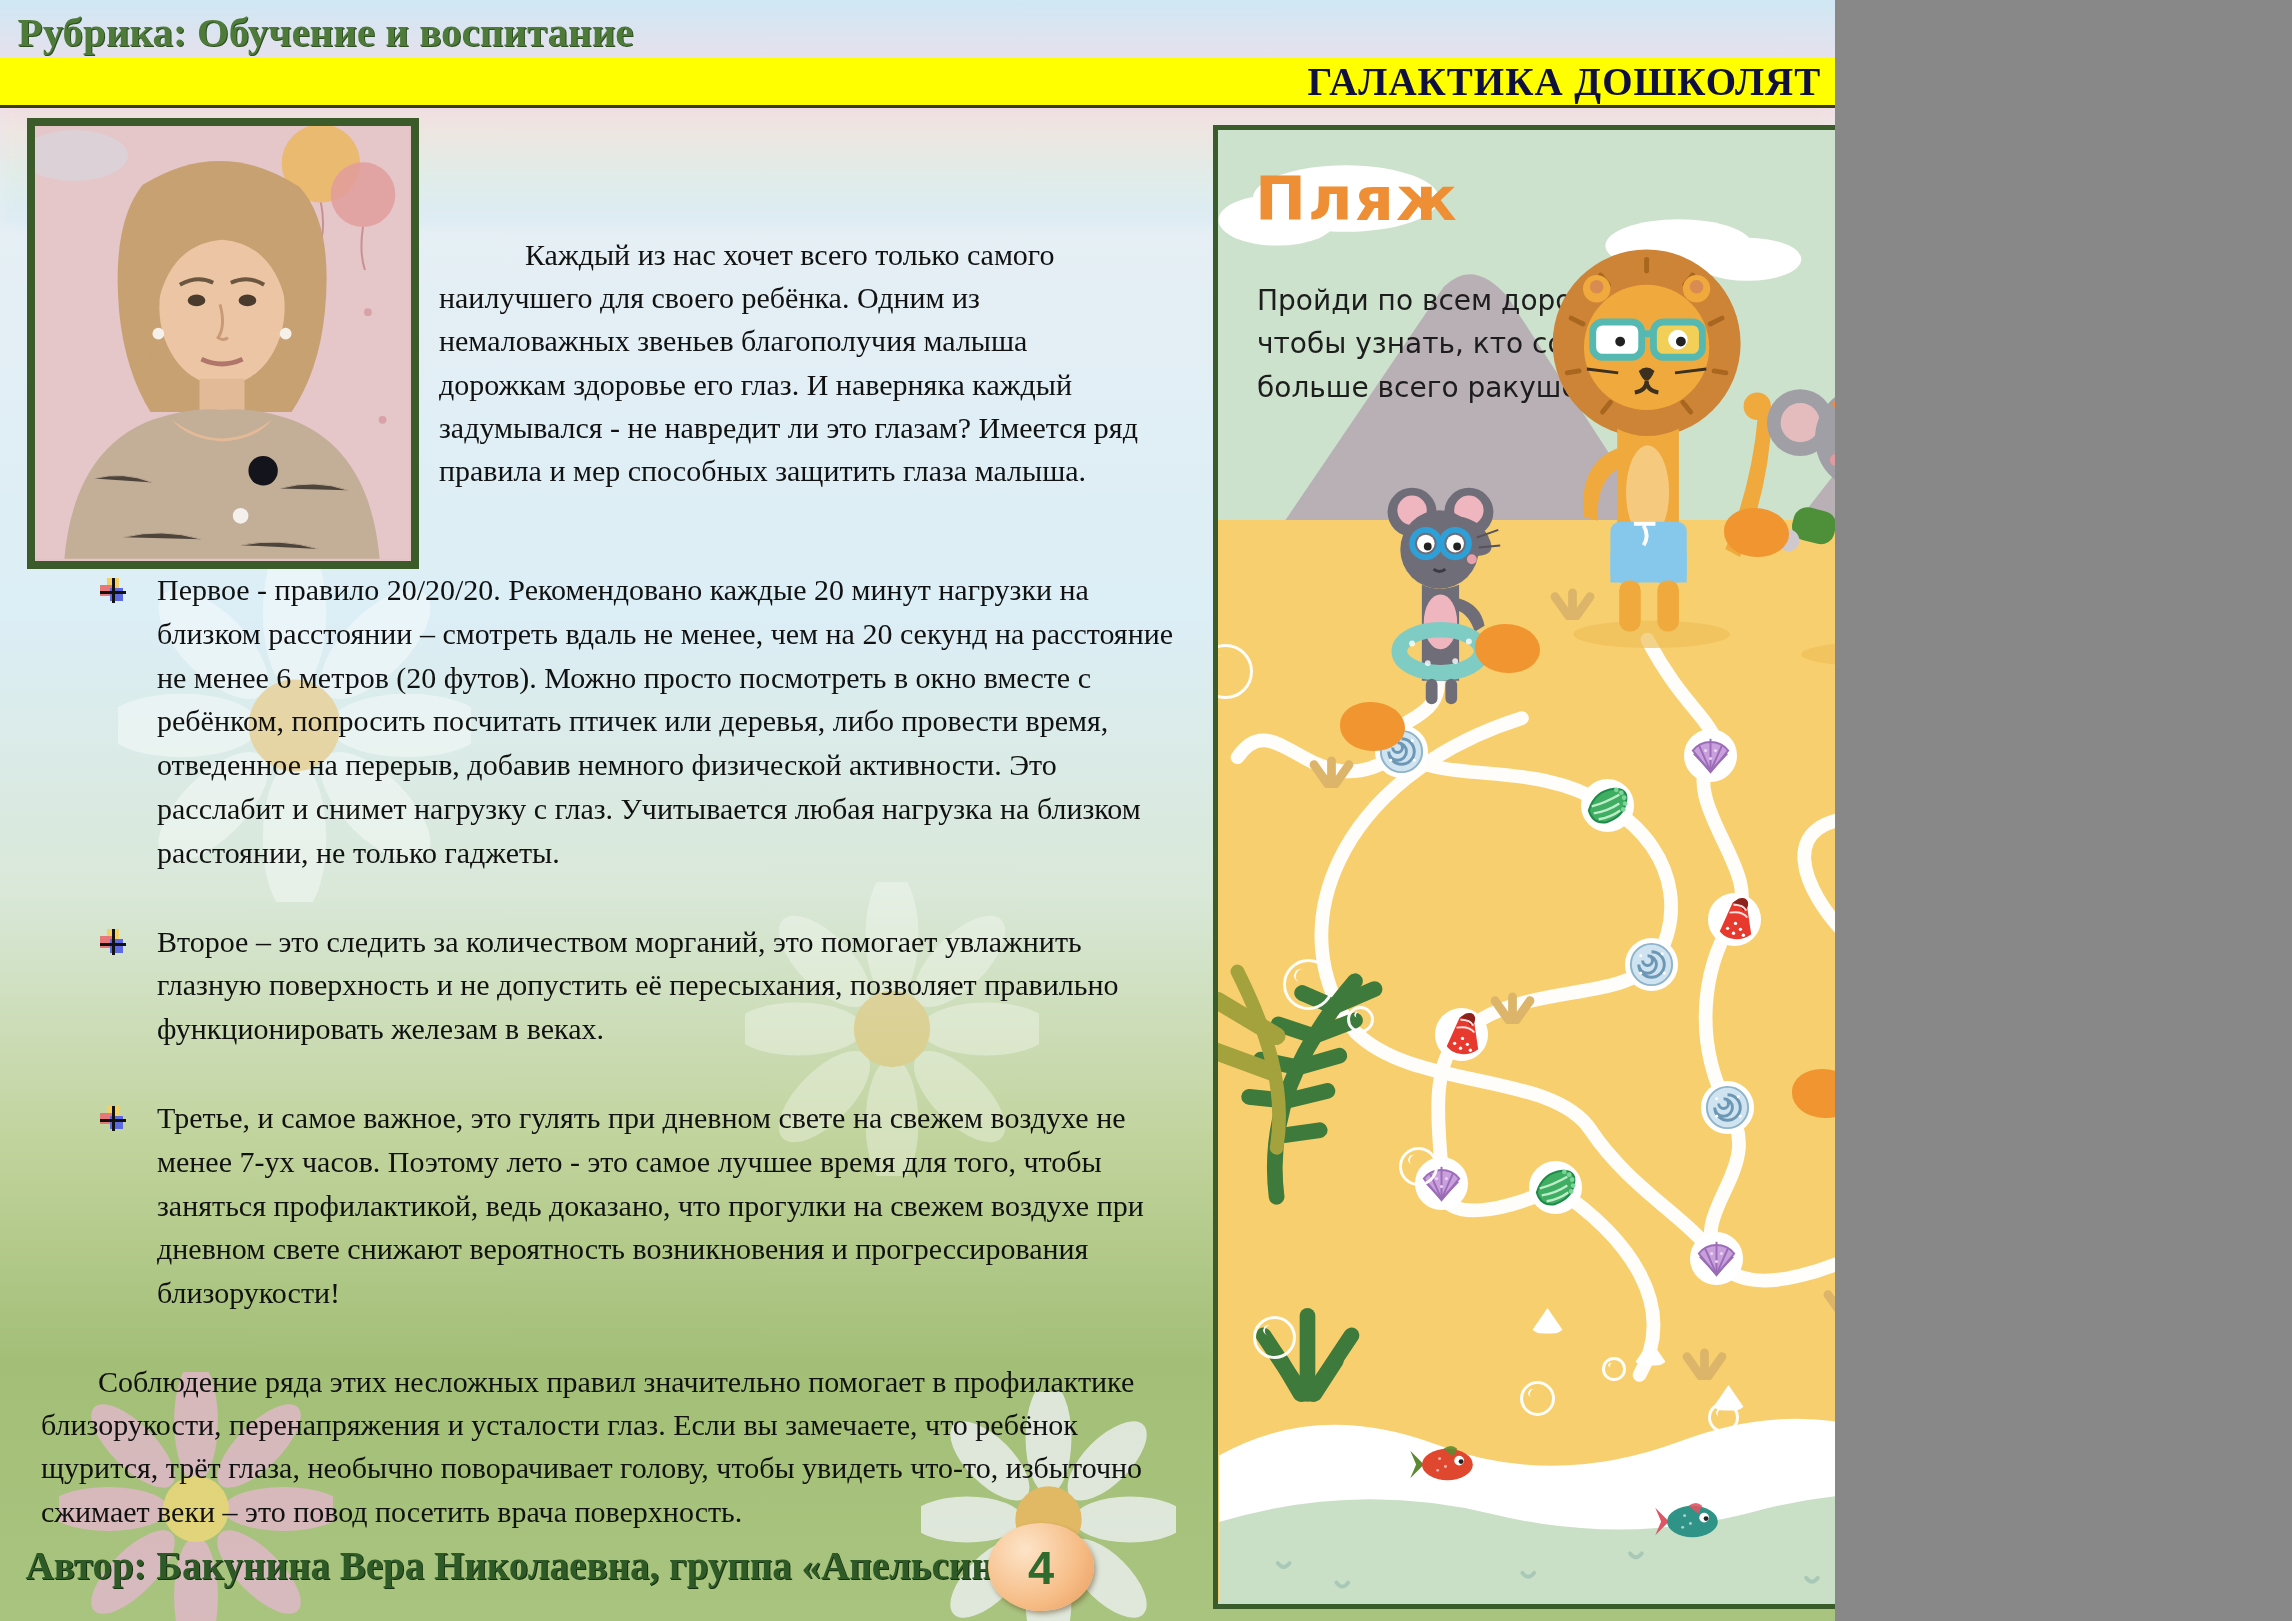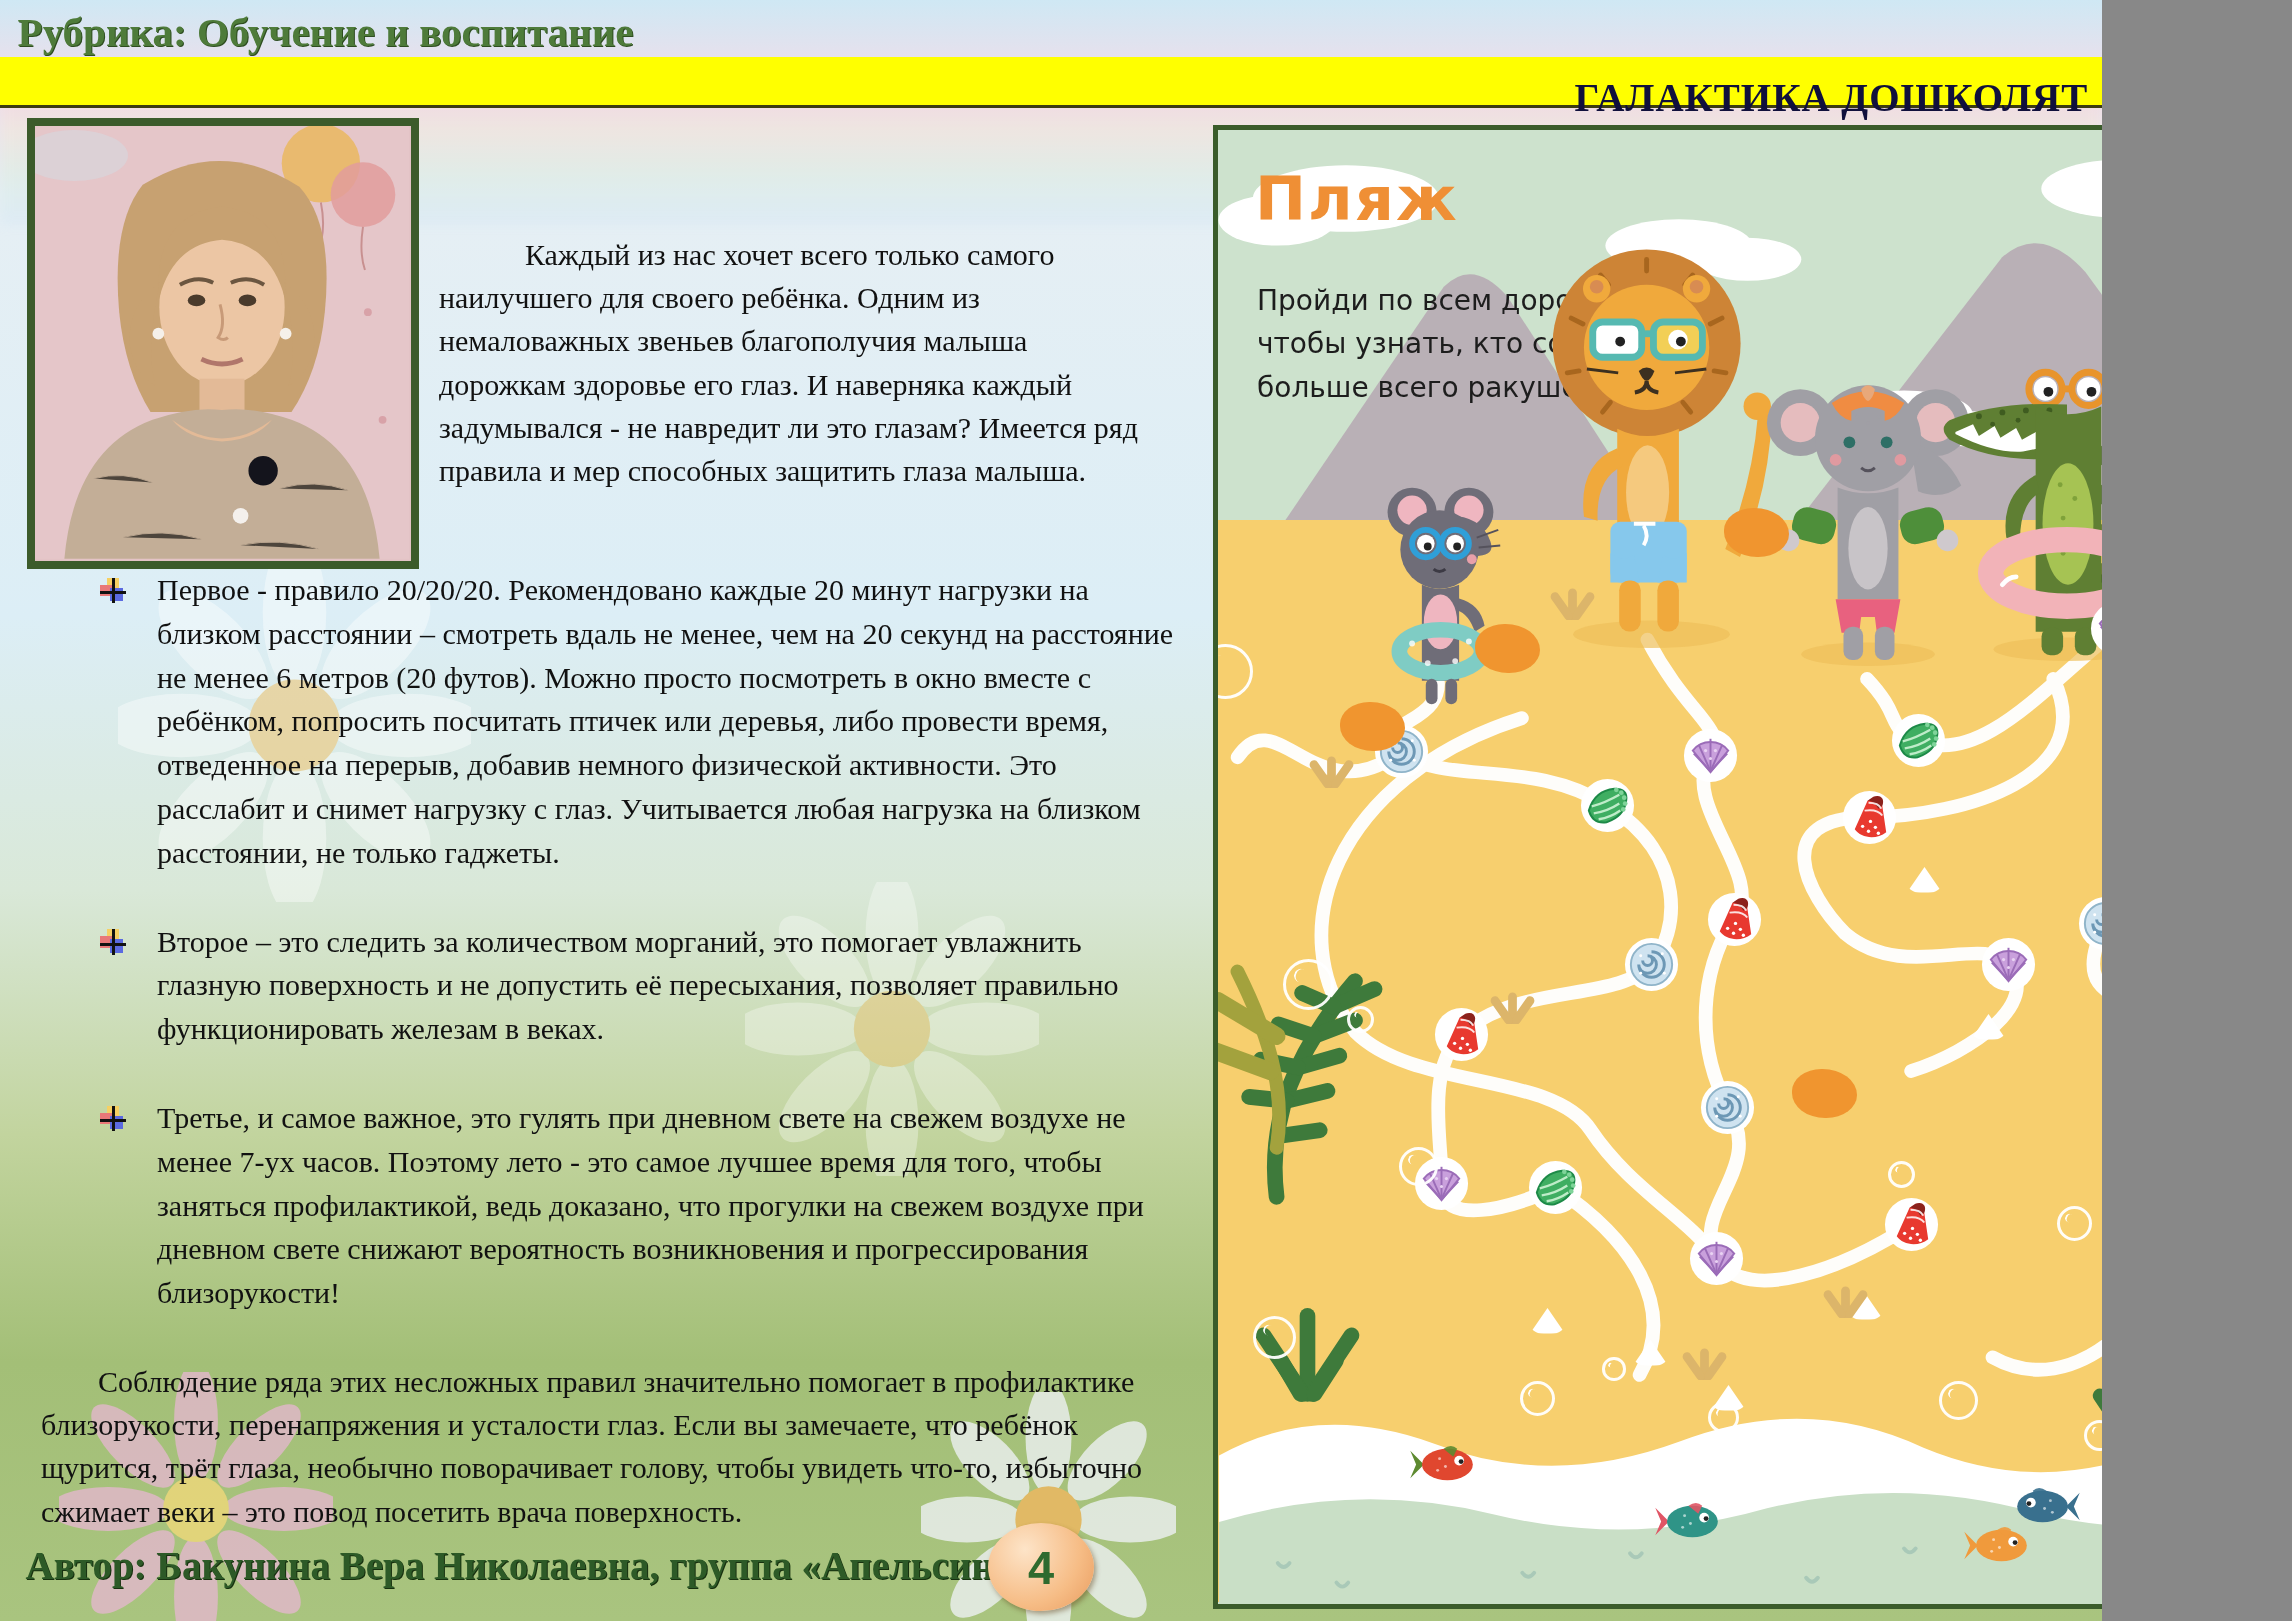--- a/index.html
+++ b/index.html
@@ -1,34 +1,34 @@
 <!DOCTYPE html>
 <html><head>
 <meta charset="utf-8">
 <style>
   html,body{margin:0;padding:0;background:#888;}
   #page{
-    position:relative;width:2102px;height:1621px;overflow:hidden;
+    position:relative;width:1835px;height:1621px;overflow:hidden;
     font-family:"Liberation Serif",serif;
     background:linear-gradient(180deg,#cfe8f4 0%,#efdeea 5%,#e6eff4 12%,#dceef6 38%,#d9e8d8 55%,#c2d49e 70%,#a3bf77 84%,#a9c47f 100%);
   }
   [data-name]{box-sizing:border-box;}
   
   .rainbow{position:absolute;left:0;top:88px;width:100%;height:137px;opacity:.18;pointer-events:none;
     background:linear-gradient(180deg,#ffb3c8 0%,#ffe9a8 30%,#c8f0b8 60%,#b8d8f8 100%);filter:blur(5.9px);}
   
   .daisy{position:absolute;opacity:.5;pointer-events:none;}
   
   .rubric{position:absolute;top:7.8px;font-size:41px;font-weight:bold;color:#4e7b3a;
     text-shadow:1px 1px 0 #2e4d20;white-space:nowrap;}
   .rubric.left{left:17.6px;}
   .rubric.right{right:19.6px;}
   .banner{position:absolute;left:0;top:57px;width:100%;height:51px;background:#ffff00;
     border-bottom:3.9px solid #3c3c10;}
-  .banner-text{position:absolute;right:13.7px;top:18px;font-size:39px;font-weight:bold;color:#10103c;letter-spacing:1px;font-family:Liberation Serif, serif;}
+  .banner-text{position:absolute;right:13.7px;top:2px;font-size:39px;font-weight:bold;color:#10103c;letter-spacing:1px;font-family:Liberation Serif, serif;}
   
   .photo-frame{position:absolute;left:27.4px;top:118px;width:392px;height:451px;border:8.8px solid #3c5b2b;background:#e3c3c6;}
   .photo-frame svg{display:block;}
   
   .article-title{position:absolute;left:431px;top:143px;width:696px;text-align:center;
     font-size:51px;font-weight:bold;color:#3d7230;text-shadow:1.5px 1.5px 0 #1e3c14;}
   .intro{position:absolute;left:439px;top:233px;width:702px;font-size:30px;line-height:1.44;color:#111;
     text-indent:86px;}
   .bullets{position:absolute;left:100px;top:568px;width:1084px;}
   .bullet-item{position:relative;padding-left:57px;font-size:30px;line-height:1.46;color:#111;margin-bottom:45px;}

